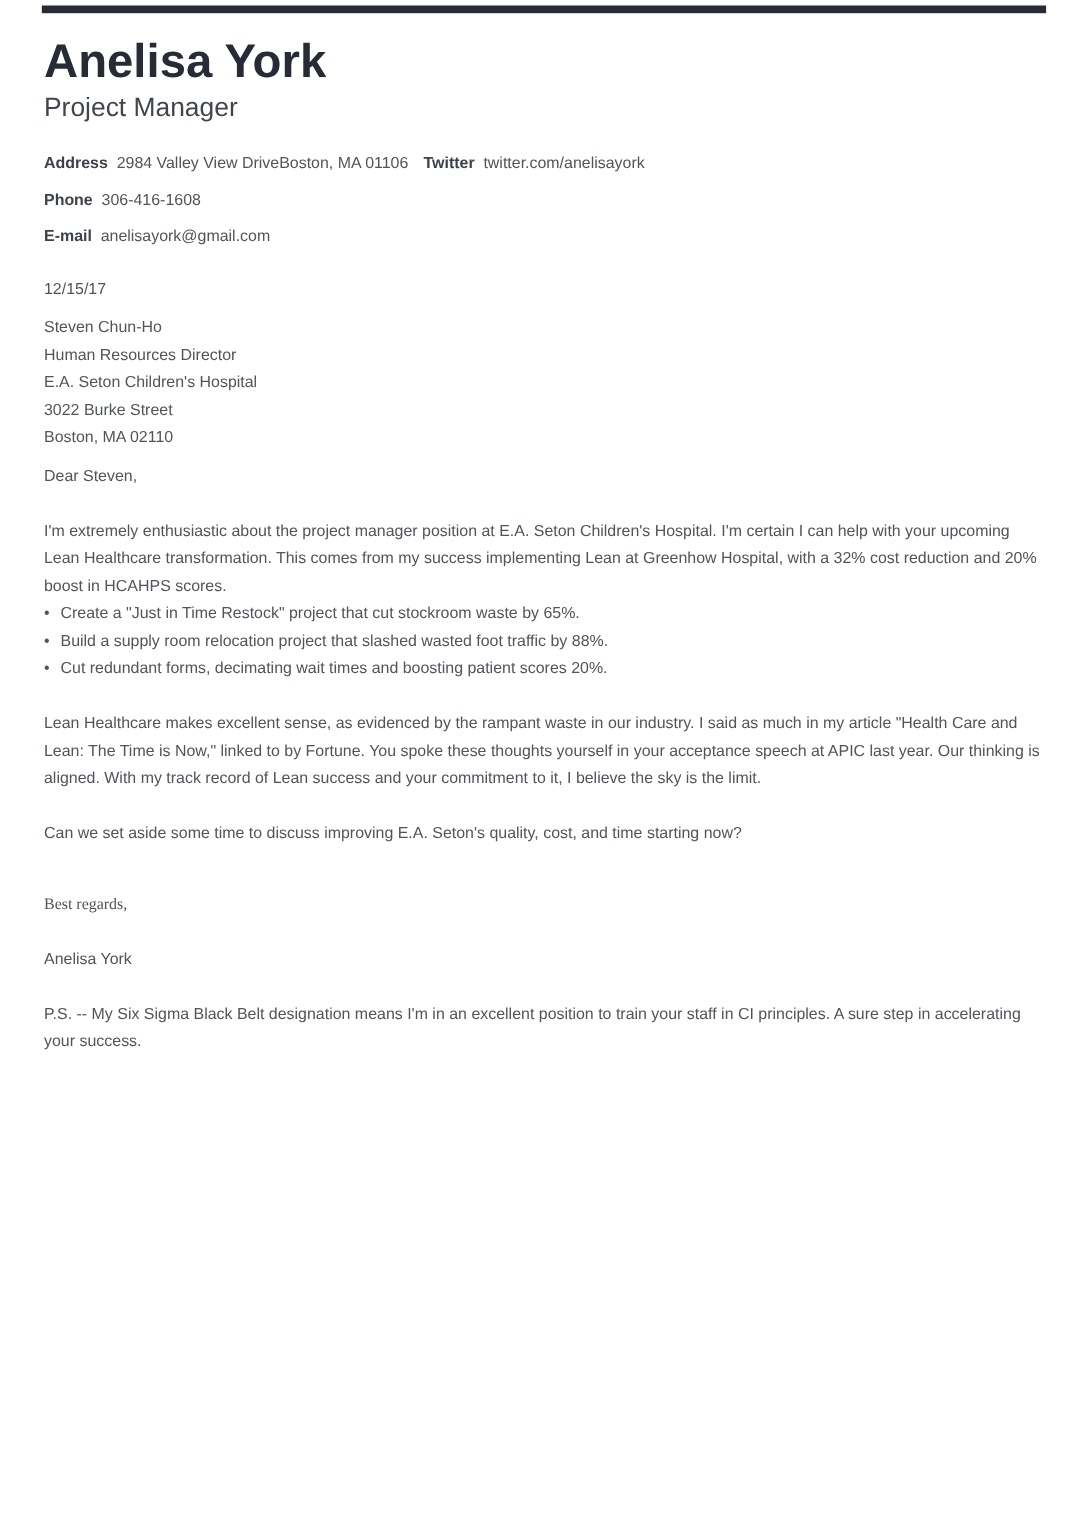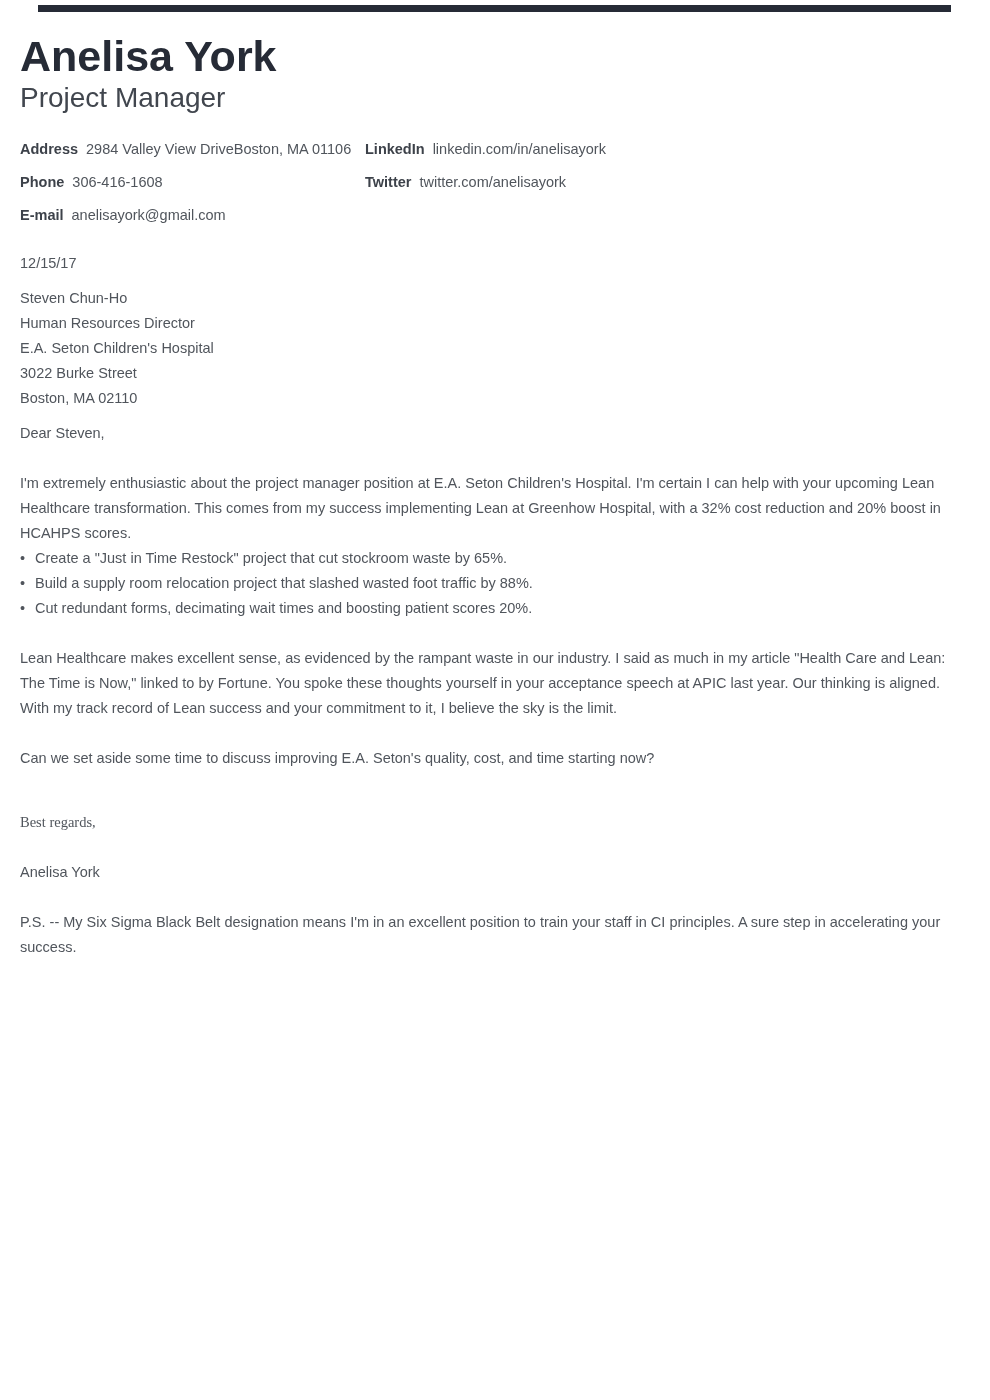--- a/index.html
+++ b/index.html
@@ -3,42 +3,42 @@
 <meta charset="utf-8">
 <style>
   html, body { margin: 0; padding: 0; background: #ffffff; }
   .page {
     position: relative;
     width: 990px;
     height: 1400px;
     background: #ffffff;
     font-family: "Liberation Sans", "DejaVu Sans", sans-serif;
     box-sizing: border-box;
-    padding: 0 20px;
+    padding: 0 40px;
     overflow: hidden;
   }
   .top-bar {
     position: absolute;
     top: 5px;
     left: 38px;
     width: 913px;
     height: 7px;
     background: var(--accent, #262b36);
   }
   .name {
     margin: 0;
     padding-top: 33px;
     font-size: 43px;
     line-height: 46px;
     font-weight: bold;
     color: var(--accent, #262b36);
   }
   .job-title {
     margin-top: 7px;
-    font-size: 28px;
+    font-size: 24px;
     line-height: 24px;
     color: var(--subtitle, #41464e);
   }
   .contact {
     display: flex;
     margin-top: 27px;
     font-size: 14.5px;
     line-height: 25px;
     color: var(--body-text, #50555c);
   }
@@ -90,26 +90,20 @@
       </div>
       <div class="contact-row">
         <span class="contact-label">E-mail</span>
         <span class="contact-value">
           <span>anelisayork@gmail.com</span>
         </span>
       </div>
     </div>
     <div class="contact-col right">
       <div class="contact-row">
-        <span class="contact-label">LinkedIn</span>
-        <span class="contact-value">
-          <span>linkedin.com/in/anelisayork</span>
-        </span>
-      </div>
-      <div class="contact-row">
         <span class="contact-label">Twitter</span>
         <span class="contact-value">
           <span>twitter.com/anelisayork</span>
         </span>
       </div>
     </div>
   </div>
 
   <div class="letter">
     <div class="date">12/15/17</div>

